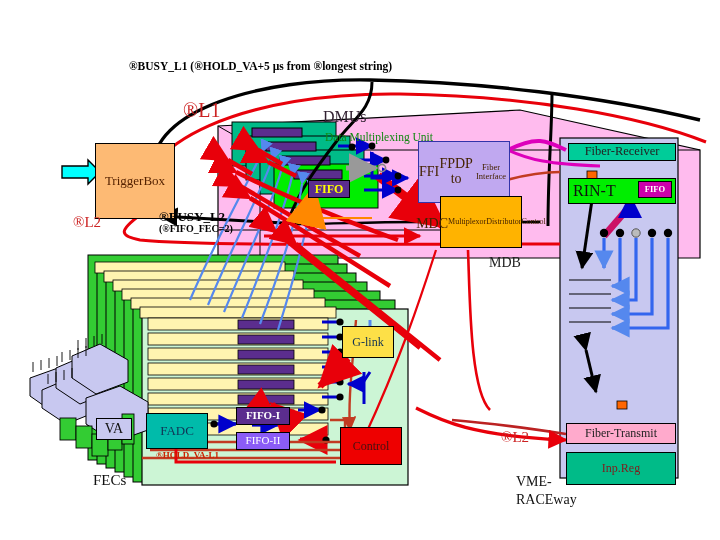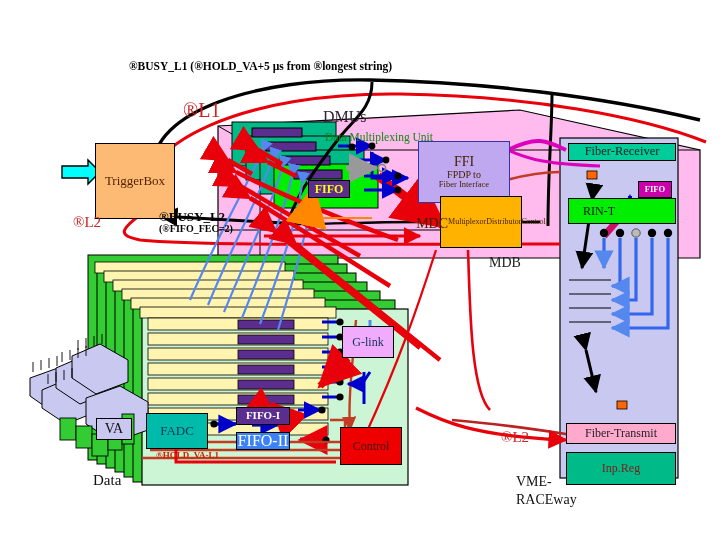--- a/index.html
+++ b/index.html
@@ -281,42 +281,42 @@
               color:#552200;font-size:13px;">
     <span>Trigger</span>
     <span>Box</span>
   </div>
 
   <div class="box" style="left:308px;top:180px;width:42px;height:18px;background:#5B2D8E;
               border:1.4px solid #000;color:#FFFF00;font-size:12px;
               font-family:'Liberation Serif',serif;font-weight:bold;z-index:6;">FIFO</div>
 
   <div class="box" style="left:418px;top:141px;width:92px;height:62px;background:#C0A8F0;
-              border:1.4px solid #3333AA;z-index:5;flex-direction:column;
+              border:1.4px solid #3333AA;z-index:5;flex-direction:row;
               color:#442200;">
     <span style="font-size:14px">FFI</span>
-    <span style="font-size:10px">FPDP to</span>
+    <span style="font-size:14px">FPDP to</span>
     <span style="font-size:8.5px">Fiber Interface</span>
   </div>
 
   <div class="box" style="left:440px;top:196px;width:82px;height:52px;background:#FFB300;
               border:1.4px solid #000;z-index:6;flex-direction:row;
               color:#442200;">
     <span style="font-size:14px;margin-bottom:-4px">MDC</span>
     <span style="font-size:8px">Multiplexor</span>
     <span style="font-size:8px">Distributor</span>
     <span style="font-size:8px">Control</span>
   </div>
 
   <div class="box" style="left:568px;top:143px;width:108px;height:18px;background:#00CC99;
               border:1.4px solid #000;font-size:12.5px;color:#222;z-index:6;">Fiber-Receiver</div>
 
   <div class="box" style="left:568px;top:178px;width:108px;height:26px;background:#00EE00;
-              border:1.4px solid #000;font-size:12px;color:#111;z-index:6;
-              justify-content:flex-start;padding-left:14px;margin-top:20px;">RIN-T</div>
+              border:1.4px solid #000;font-size:16px;color:#111;z-index:6;
+              justify-content:flex-start;padding-left:4px;">RIN-T</div>
   <div class="box" style="left:638px;top:181px;width:34px;height:17px;background:#CC00AA;
               border:1.2px solid #000;font-size:8.5px;color:#FFFFFF;
               font-weight:bold;z-index:7;">FIFO</div>
 
   <svg class="ovl" style="z-index:7">
     <g stroke="#000" stroke-width="1.2">
       <line x1="569" y1="280" x2="611" y2="280"></line>
       <line x1="569" y1="294" x2="611" y2="294"></line>
       <line x1="569" y1="308" x2="611" y2="308"></line>
       <line x1="569" y1="322" x2="611" y2="322"></line>
@@ -332,24 +332,24 @@
 
   <div class="box" style="left:96px;top:418px;width:36px;height:22px;background:#C8C8F0;
               border:1.4px solid #000;font-size:14px;color:#111;z-index:6;">VA</div>
 
   <div class="box" style="left:146px;top:413px;width:62px;height:36px;background:#00BBAA;
               border:1.4px solid #000;font-size:13px;color:#113355;z-index:6;">FADC</div>
 
   <div class="box" style="left:236px;top:407px;width:54px;height:18px;background:#5B2D8E;
               border:1.3px solid #000;font-size:11px;color:#FFFFFF;z-index:6;font-weight:bold;">FIFO-I</div>
 
-  <div class="box" style="left:236px;top:432px;width:54px;height:18px;background:#3b82f6;
-              border:1.3px solid #000;font-size:16px;color:#FFFFFF;z-index:6;">FIFO-II</div>
-
-  <div class="box" style="left:342px;top:326px;width:52px;height:32px;background:#f0abfc;
+  <div class="box" style="left:236px;top:432px;width:54px;height:18px;background:#8b5cf6;
+              border:1.3px solid #000;font-size:11px;color:#FFFFFF;z-index:6;">FIFO-II</div>
+
+  <div class="box" style="left:342px;top:326px;width:52px;height:32px;background:#fde047;
               border:1.4px solid #000;font-size:12px;color:#113355;z-index:6;">G-link</div>
 
   <div class="box" style="left:340px;top:427px;width:62px;height:38px;background:#EE0000;
               border:1.4px solid #000;font-size:12px;color:#441111;z-index:6;">Control</div>
 
   <div class="lbl" style="left:118px;top:60px;font-size:11.5px;color:#000;font-weight:bold;z-index:9">®BUSY_L1 (®HOLD_VA+5 µs from ®longest string)</div>
 
   <div class="lbl" style="left:172px;top:100px;font-size:20px;color:#CC2222;z-index:9">®L1</div>
 
   <div class="lbl" style="left:62px;top:215px;font-size:15px;color:#CC2222;z-index:9">®L2</div>
@@ -357,21 +357,21 @@
   <div class="lbl" style="left:148px;top:210px;font-size:13px;color:#000;font-weight:bold;z-index:9">®BUSY_L2</div>
 
   <div class="lbl" style="left:148px;top:224px;font-size:10px;color:#000;font-weight:bold;z-index:9">(®FIFO_FEC=2)</div>
 
   <div class="lbl" style="left:312px;top:109px;font-size:16px;color:#332233;z-index:9">DMUs</div>
 
   <div class="lbl" style="left:314px;top:131px;font-size:11.5px;color:#118811;z-index:9">Data Multiplexing Unit</div>
 
   <div class="lbl" style="left:478px;top:256px;font-size:14px;color:#222;z-index:9">MDB</div>
 
-  <div class="lbl" style="left:82px;top:473px;font-size:15px;color:#111;z-index:9">Data</div>
+  <div class="lbl" style="left:82px;top:473px;font-size:15px;color:#111;z-index:9">FECs</div>
 
   <div class="lbl" style="left:145px;top:451px;font-size:9px;color:#CC2200;font-weight:bold;z-index:9">®HOLD_VA-L1</div>
 
   <div class="lbl" style="left:490px;top:430px;font-size:15px;color:#CC2222;z-index:9">®L2</div>
 
   <div class="lbl" style="left:505px;top:475px;font-size:14px;color:#111;z-index:9">VME-</div>
   <div class="lbl" style="left:505px;top:493px;font-size:14px;color:#111;z-index:9">RACEway</div>
 
 </div>
 

